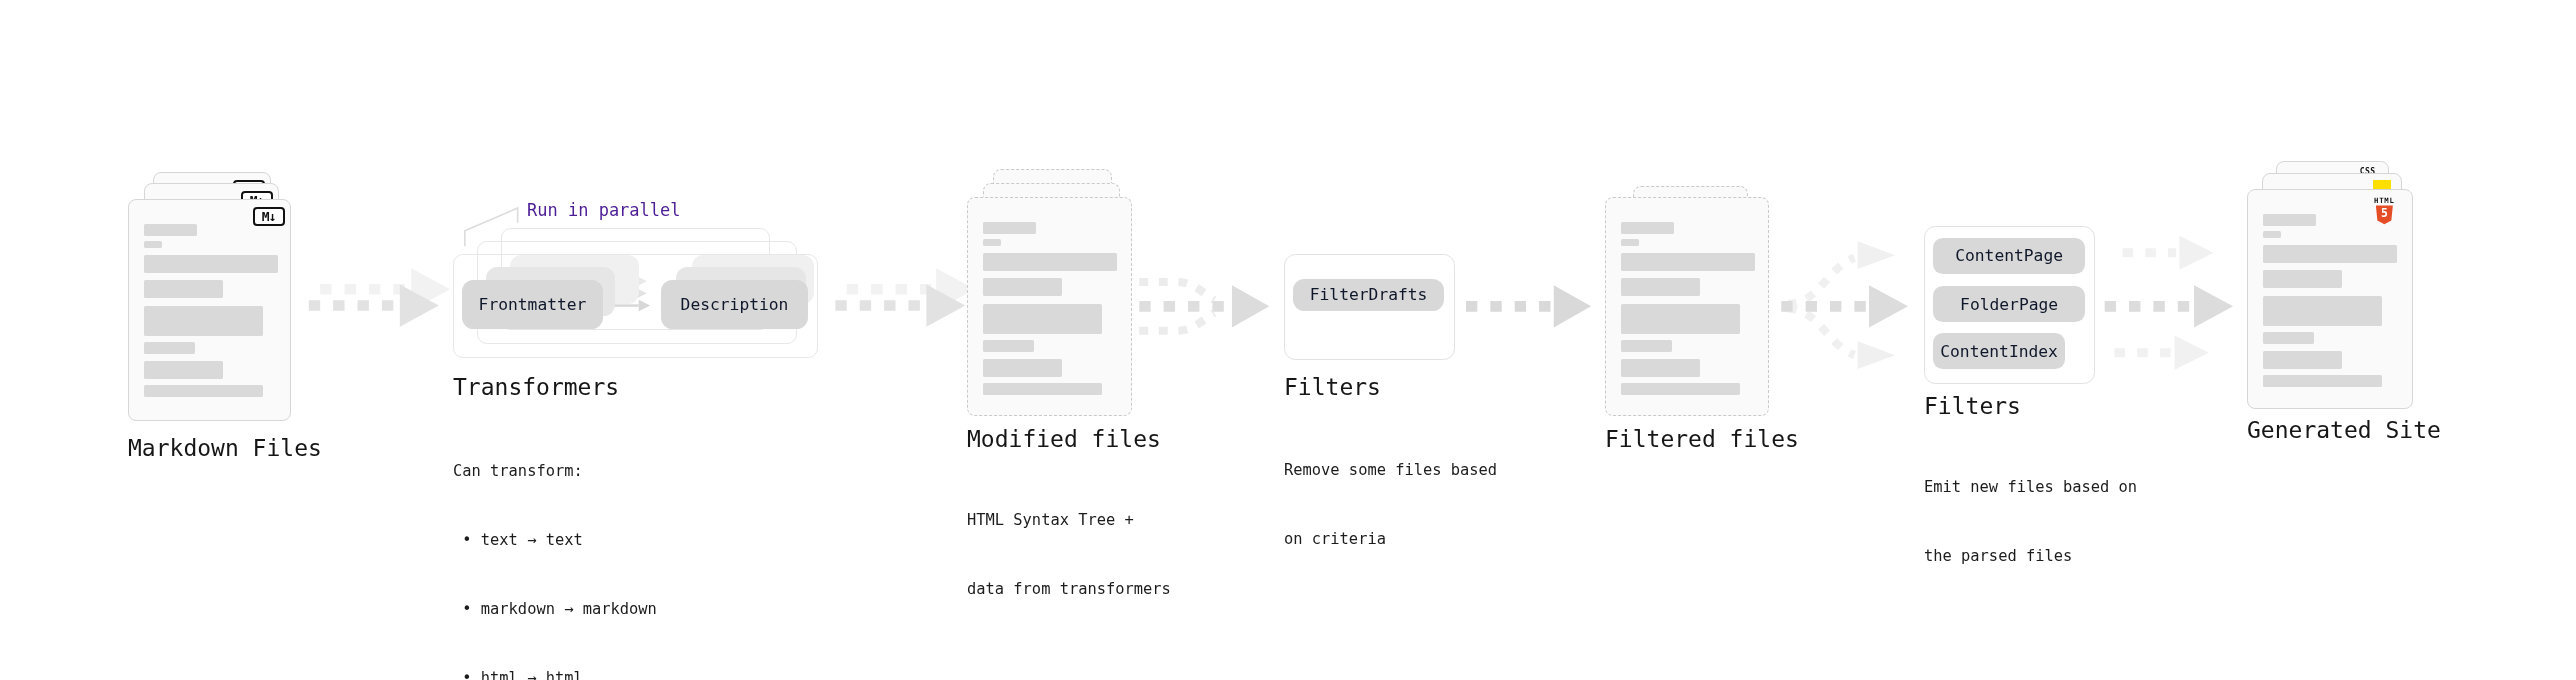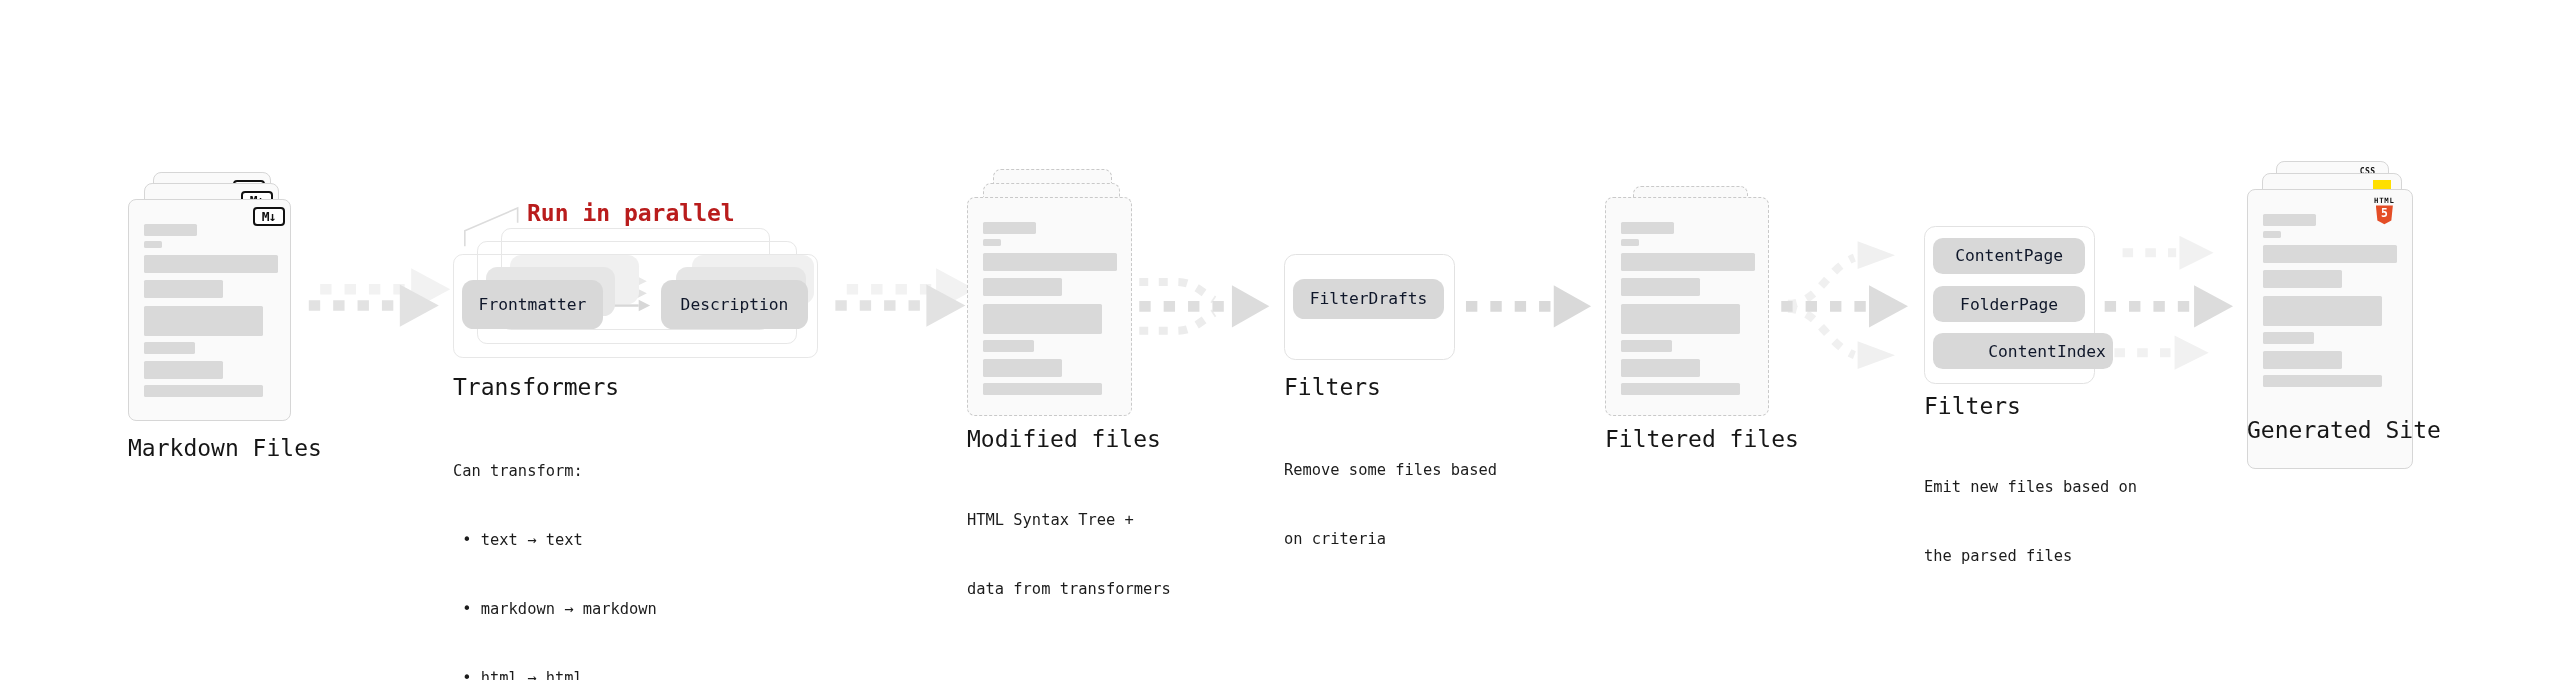--- a/index.html
+++ b/index.html
@@ -3,21 +3,21 @@
 <meta charset="utf-8">
 <style>
   html,body{margin:0;padding:0;background:#fff;}
   .canvas{
     position:relative;width:2576px;height:681px;background:#ffffff;overflow:hidden;
     font-family:"DejaVu Sans Mono","Liberation Mono",monospace;color:#161616;
   }
   svg.arrow-layer{position:absolute;left:0;top:0;pointer-events:none;}
   .stage-label{position:absolute;font-size:23px;line-height:24.4px;color:#161616;white-space:pre;}
   .caption{position:absolute;font-size:15.4px;line-height:23px;color:#1c1c1c;white-space:pre;}
-  .annotation{position:absolute;font-size:23px;color:#b91c1c;white-space:pre;font-weight:bold;}
+  .annotation{position:absolute;font-size:17px;color:#4c1d95;white-space:pre;}
 
   .file-card{position:absolute;background:#fafafa;border:1.6px solid #d6d6d6;border-radius:8.1px;box-sizing:border-box;}
   .file-card.dashed{border:1.6px dashed #c9c9c9;}
   .tab{position:absolute;background:#fafafa;border:1.6px dashed #c9c9c9;border-radius:8.1px;box-sizing:border-box;}
 
   .bar{position:absolute;left:14.6px;background:#d9d9d9;border-radius:1.6px;}
   .b1{top:24.4px;width:53px;height:11.4px}
   .b2{top:41px;width:18.7px;height:6.5px}
   .b3{top:55px;width:134px;height:18px}
   .b4{top:80px;width:79px;height:18px}
@@ -164,21 +164,21 @@
     <div class="bar b7"></div>
     <div class="bar b8"></div>
   </div>
   <div class="stage-label" style="left:967px;top:427px;">Modified files</div>
   <div class="caption" style="left:967px;top:463px;">
     <div>HTML Syntax Tree +</div>
     <div>data from transformers</div>
   </div>
 
   <div class="box" style="left:1284px;top:254px;width:171px;height:106px;">
-    <div class="pill" style="left:8.1px;top:23.6px;width:151px;height:40px;">FilterDrafts</div>
+    <div class="pill" style="left:8.1px;top:23.6px;width:151px;height:32px;">FilterDrafts</div>
   </div>
   <div class="stage-label" style="left:1284px;top:375px;">Filters</div>
   <div class="caption" style="left:1284px;top:413px;">
     <div>Remove some files based</div>
     <div>on criteria</div>
   </div>
 
   <div class="tab" style="left:1633px;top:186px;width:115px;height:32.5px;"></div>
   <div class="file-card dashed" style="left:1605px;top:197px;width:164px;height:219px;">
     <div class="bar b1"></div>
@@ -188,38 +188,38 @@
     <div class="bar b5"></div>
     <div class="bar b6"></div>
     <div class="bar b7"></div>
     <div class="bar b8"></div>
   </div>
   <div class="stage-label" style="left:1605px;top:427px;">Filtered files</div>
 
   <div class="box" style="left:1924px;top:226px;width:171px;height:158px;">
     <div class="pill small" style="left:8.1px;top:10.6px;width:152px;height:36px;">ContentPage</div>
     <div class="pill small" style="left:8.1px;top:59px;width:152px;height:36px;">FolderPage</div>
-    <div class="pill small" style="left:8.1px;top:106px;width:132px;height:36px;padding-left:48px;">ContentIndex</div>
+    <div class="pill small" style="left:8.1px;top:106px;width:132px;height:36px;">ContentIndex</div>
   </div>
   <div class="stage-label" style="left:1924px;top:394px;">Filters</div>
   <div class="caption" style="left:1924px;top:430px;">
     <div>Emit new files based on</div>
     <div>the parsed files</div>
   </div>
 
   <div class="file-card" style="left:2276px;top:161px;width:113px;height:81px;">
     <div class="css-badge">
       <div class="css-txt">CSS</div>
       <div class="css-bar"></div>
     </div>
   </div>
   <div class="file-card" style="left:2262px;top:173px;width:140px;height:98px;">
     <div class="js-badge"></div>
   </div>
-  <div class="file-card" style="left:2247px;top:189px;width:166px;height:280px;">
+  <div class="file-card" style="left:2247px;top:189px;width:166px;height:220px;">
     <div class="html5-badge">
       <div class="h5-txt">HTML</div>
       <div class="h5-shield">5</div>
     </div>
     <div class="bar b1"></div>
     <div class="bar b2"></div>
     <div class="bar b3"></div>
     <div class="bar b4"></div>
     <div class="bar b5"></div>
     <div class="bar b6"></div>

